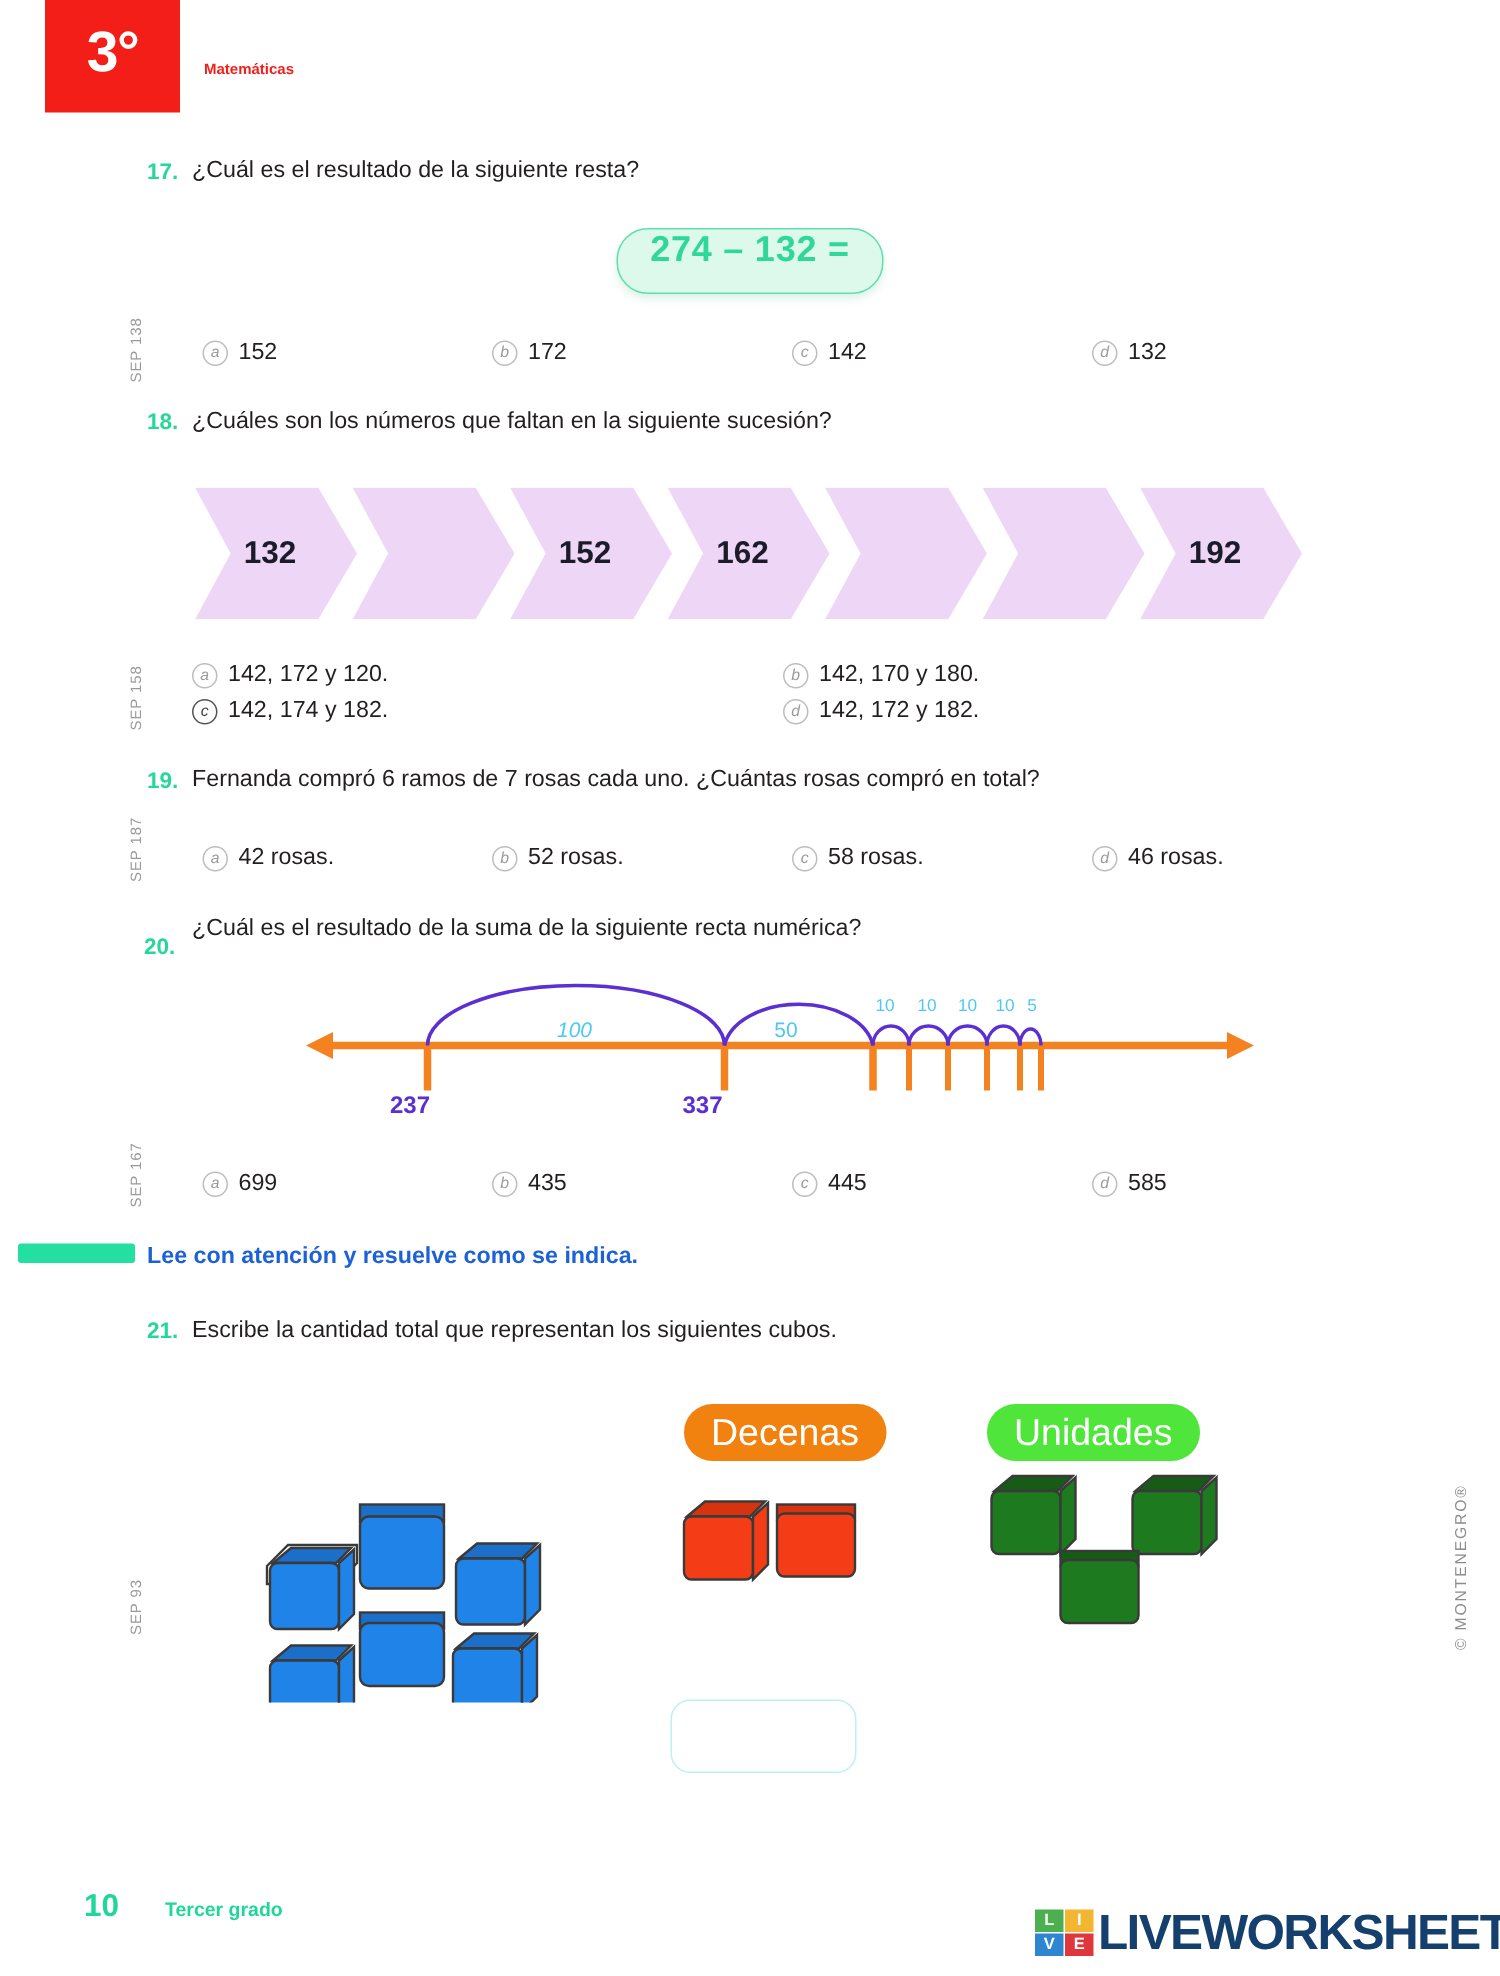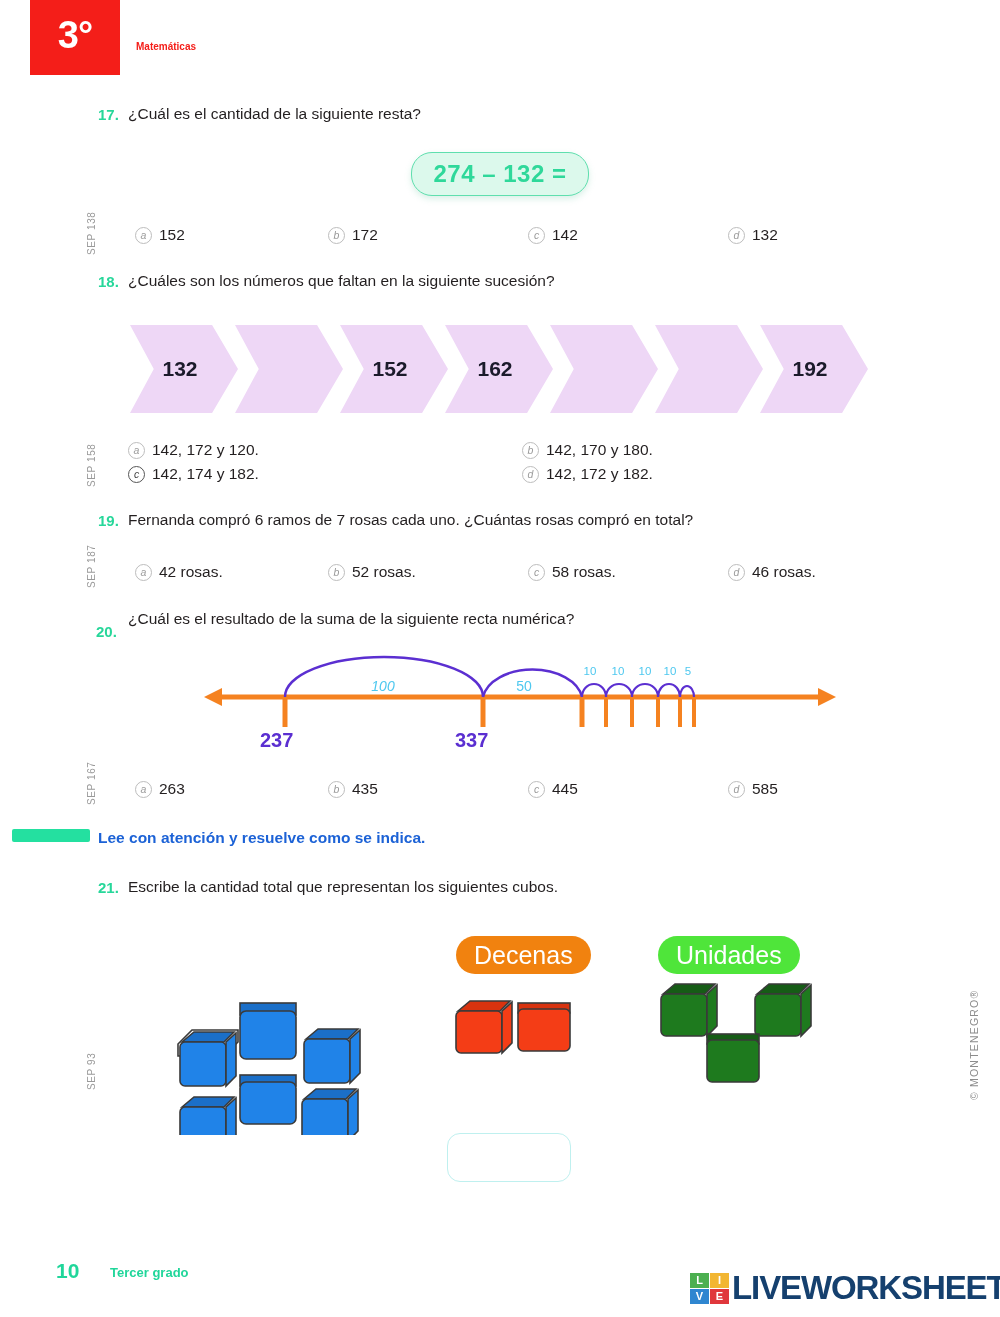--- a/index.html
+++ b/index.html
@@ -49,37 +49,37 @@
     font-style:italic;flex:0 0 auto;
   }
   .opt-bullet.dark{border-color:#555;color:#444;}
   .opt-text{font-size:15.5px;color:#231f20;}
 
   
   .eqbox{
     position:absolute;left:411px;top:152px;width:176px;height:42px;
     background:#dcf9ec;border:1.6px solid #5fdfae;border-radius:21px;
     box-shadow:0 3px 6px rgba(120,200,170,.28);
-    display:flex;align-items:center;justify-content:center;
+    display:flex;align-items:flex-start;justify-content:center;
   }
   .eqbox span{color:#2fd89a;font-size:24px;font-weight:bold;letter-spacing:.5px;}
 
   
   .chevwrap{position:absolute;left:130px;top:325px;width:740px;height:88px;}
   .chev{
     position:absolute;top:0;width:108px;height:88px;background:#eed7f6;
     clip-path:polygon(0 0, 76% 0, 100% 50%, 76% 100%, 0 100%, 22% 50%);
     display:flex;align-items:center;justify-content:center;
   }
   .chev span{font-size:21px;color:#1b1b2b;font-weight:600;margin-right:8px;}
 
   
   .numline{position:absolute;left:200px;top:645px;width:640px;height:120px;}
   .nl-label{
-    position:absolute;color:#5b2fd1;font-size:20px;font-weight:bold;
+    position:absolute;color:#5b2fd1;font-size:16px;font-weight:bold;
   }
   .nl-arc-label{
     position:absolute;color:#4ec8ef;font-size:14px;text-align:center;
   }
   .nl-arc-label.small{font-size:11.5px;}
 
   
   .sec-bar{
     position:absolute;left:12px;top:829px;width:78px;height:13px;
     background:#24e0a0;border-radius:2px;
@@ -133,21 +133,21 @@
 <body>
 
 <div class="page">
 
   <div class="hdr-badge">
     <span>3°</span>
   </div>
   <div class="hdr-subject">Matemáticas</div>
 
   <div class="q-num" style="left:98px;top:106px;">17.</div>
-  <div class="q-text" style="left:128px;top:105px;">¿Cuál es el cantidad de la siguiente resta?</div>
+  <div class="q-text" style="left:128px;top:105px;">¿Cuál es el resultado de la siguiente resta?</div>
 
   <div class="eqbox">
     <span>274 – 132 =</span>
   </div>
 
   <div class="sep-label" style="left:86px;top:255px;">SEP 138</div>
 
   <div class="opt" style="left:135px;top:226px;">
     <div class="opt-bullet">a</div>
     <div class="opt-text">152</div>
@@ -269,21 +269,21 @@
     <div class="nl-arc-label small" style="left:459px;top:20px;width:22px;">10</div>
     <div class="nl-arc-label small" style="left:479px;top:20px;width:18px;">5</div>
     <div class="nl-label" style="left:60px;top:84px;">237</div>
     <div class="nl-label" style="left:255px;top:84px;">337</div>
   </div>
 
   <div class="sep-label" style="left:86px;top:805px;">SEP 167</div>
 
   <div class="opt" style="left:135px;top:780px;">
     <div class="opt-bullet">a</div>
-    <div class="opt-text">263</div>
+    <div class="opt-text">699</div>
   </div>
   <div class="opt" style="left:328px;top:780px;">
     <div class="opt-bullet">b</div>
     <div class="opt-text">435</div>
   </div>
   <div class="opt" style="left:528px;top:780px;">
     <div class="opt-bullet">c</div>
     <div class="opt-text">445</div>
   </div>
   <div class="opt" style="left:728px;top:780px;">

